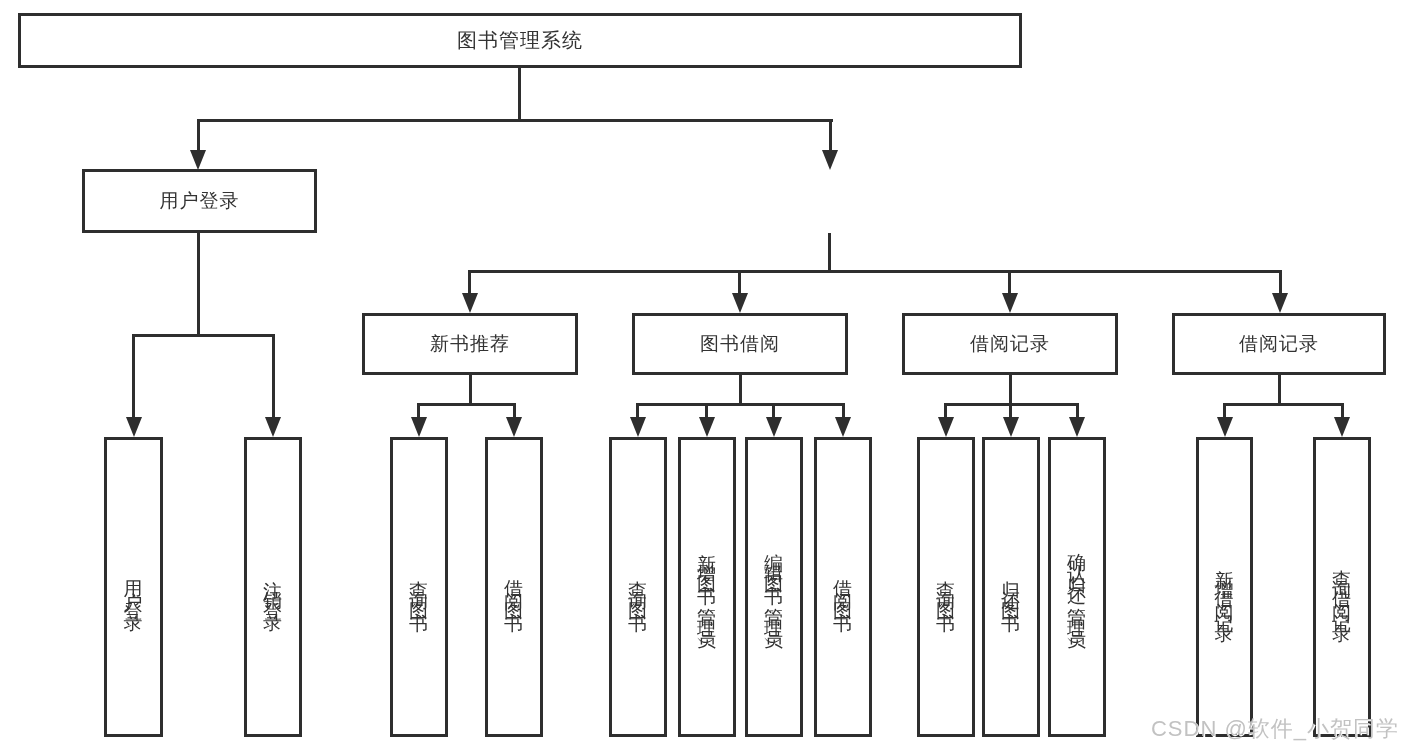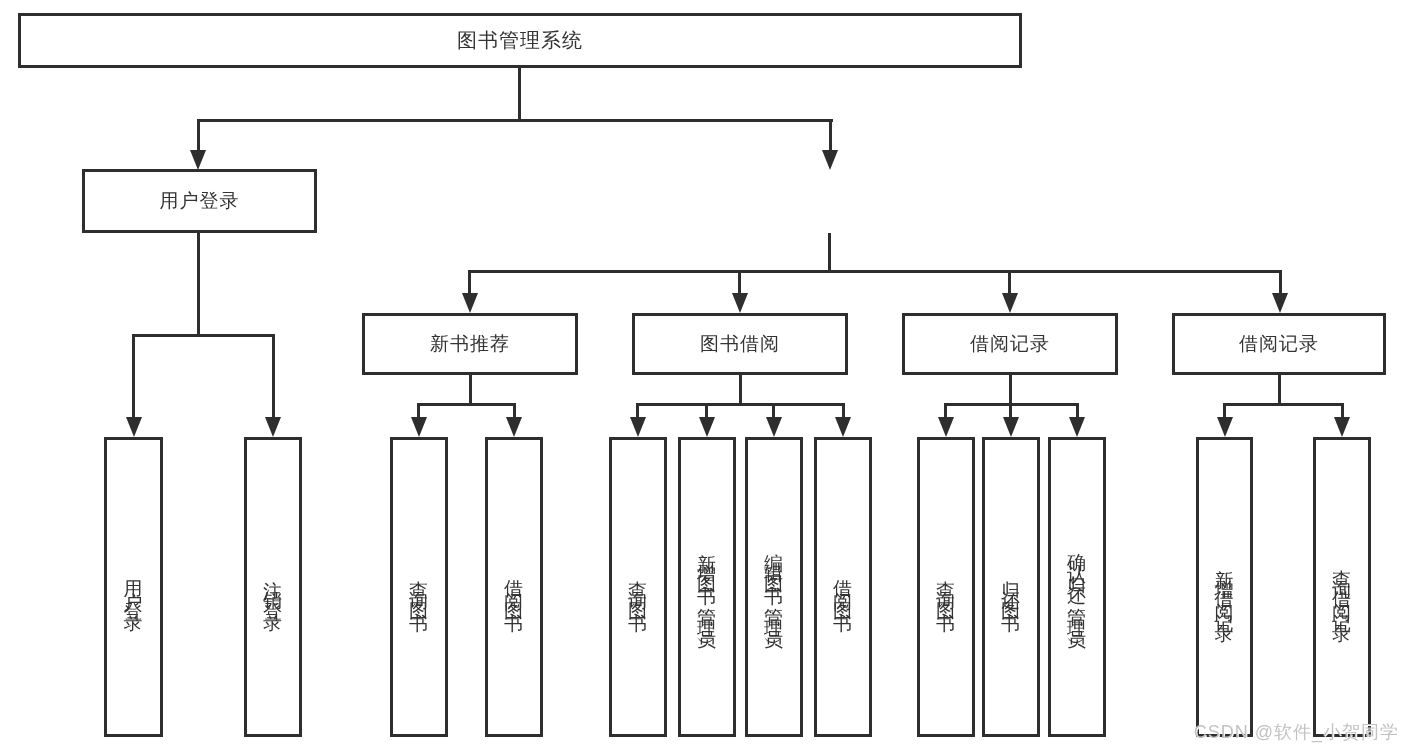--- a/index.html
+++ b/index.html
@@ -47,21 +47,21 @@
     width: 0;
     height: 0;
     border-left: 8px solid transparent;
     border-right: 8px solid transparent;
     border-top: 20px solid #2e2e2e;
   }
   .watermark {
     position: absolute;
     right: 6px;
     bottom: 3px;
-    font-size: 18px;
+    font-size: 22px;
     color: #c2c2c2;
     letter-spacing: 1px;
     z-index: 5;
     text-shadow: 1px 1px 0 #ffffff;
     white-space: nowrap;
     margin-left: 32px;
   }
 </style>
 </head>
 <body>

